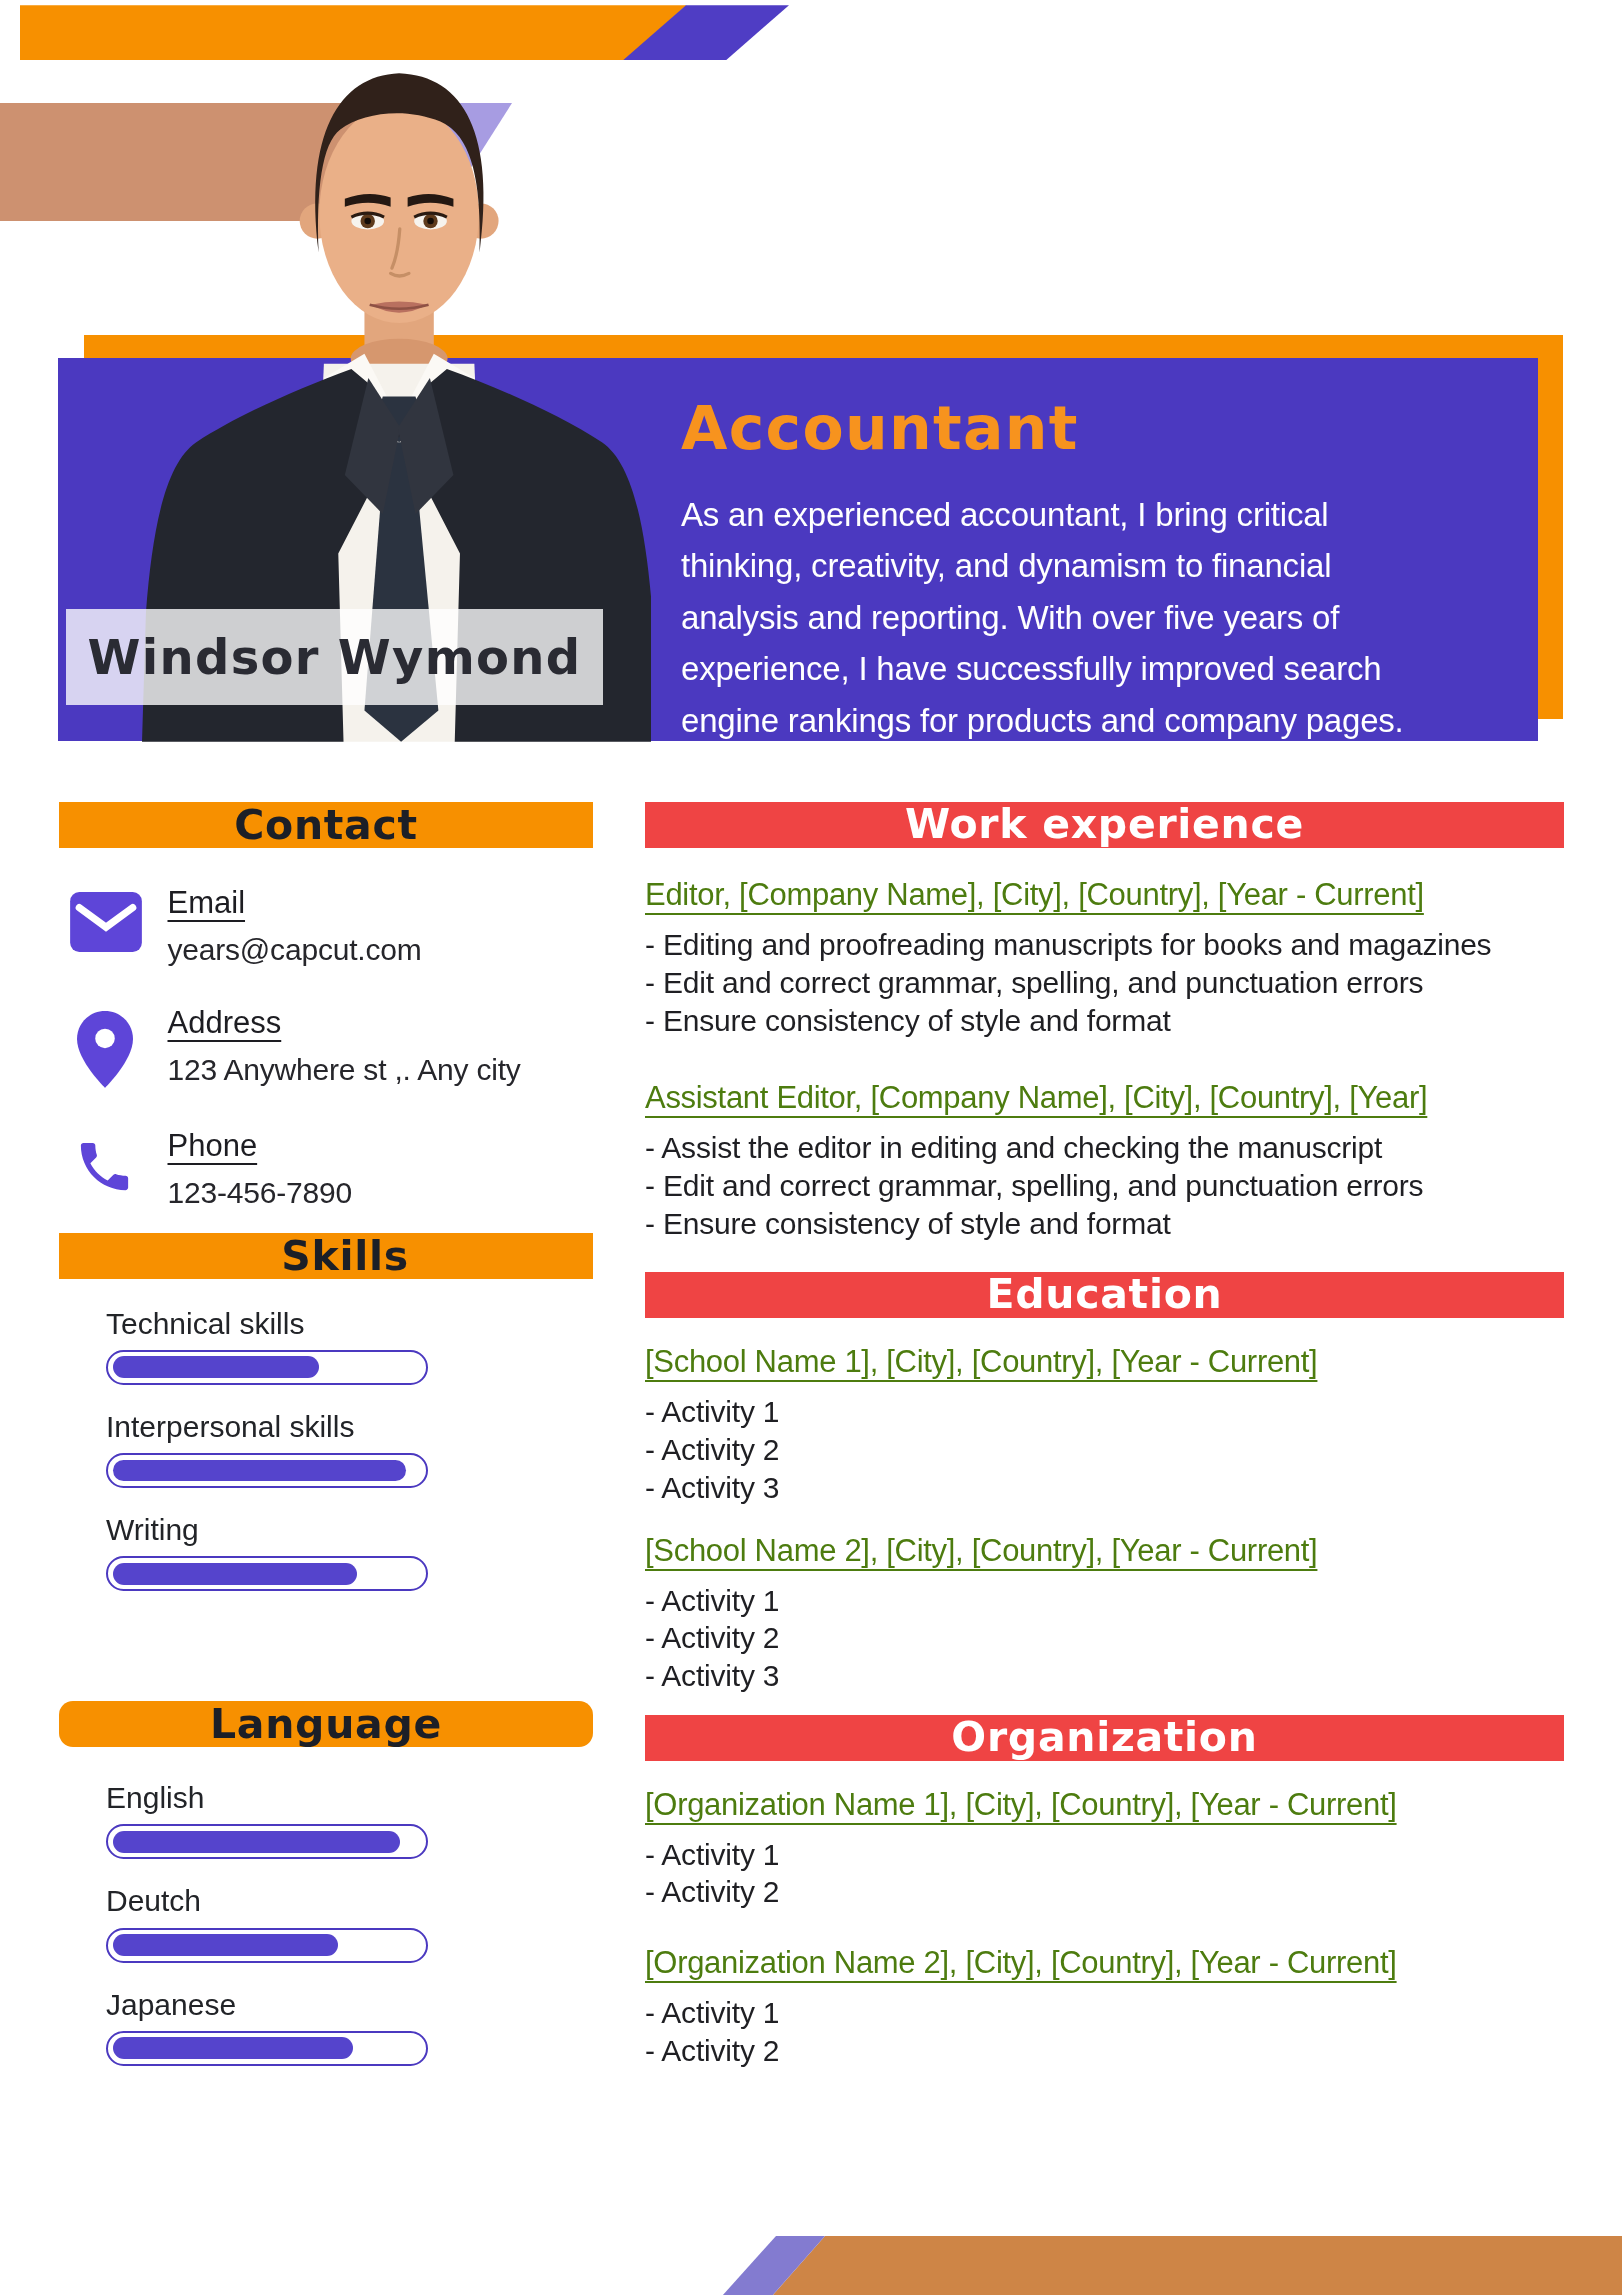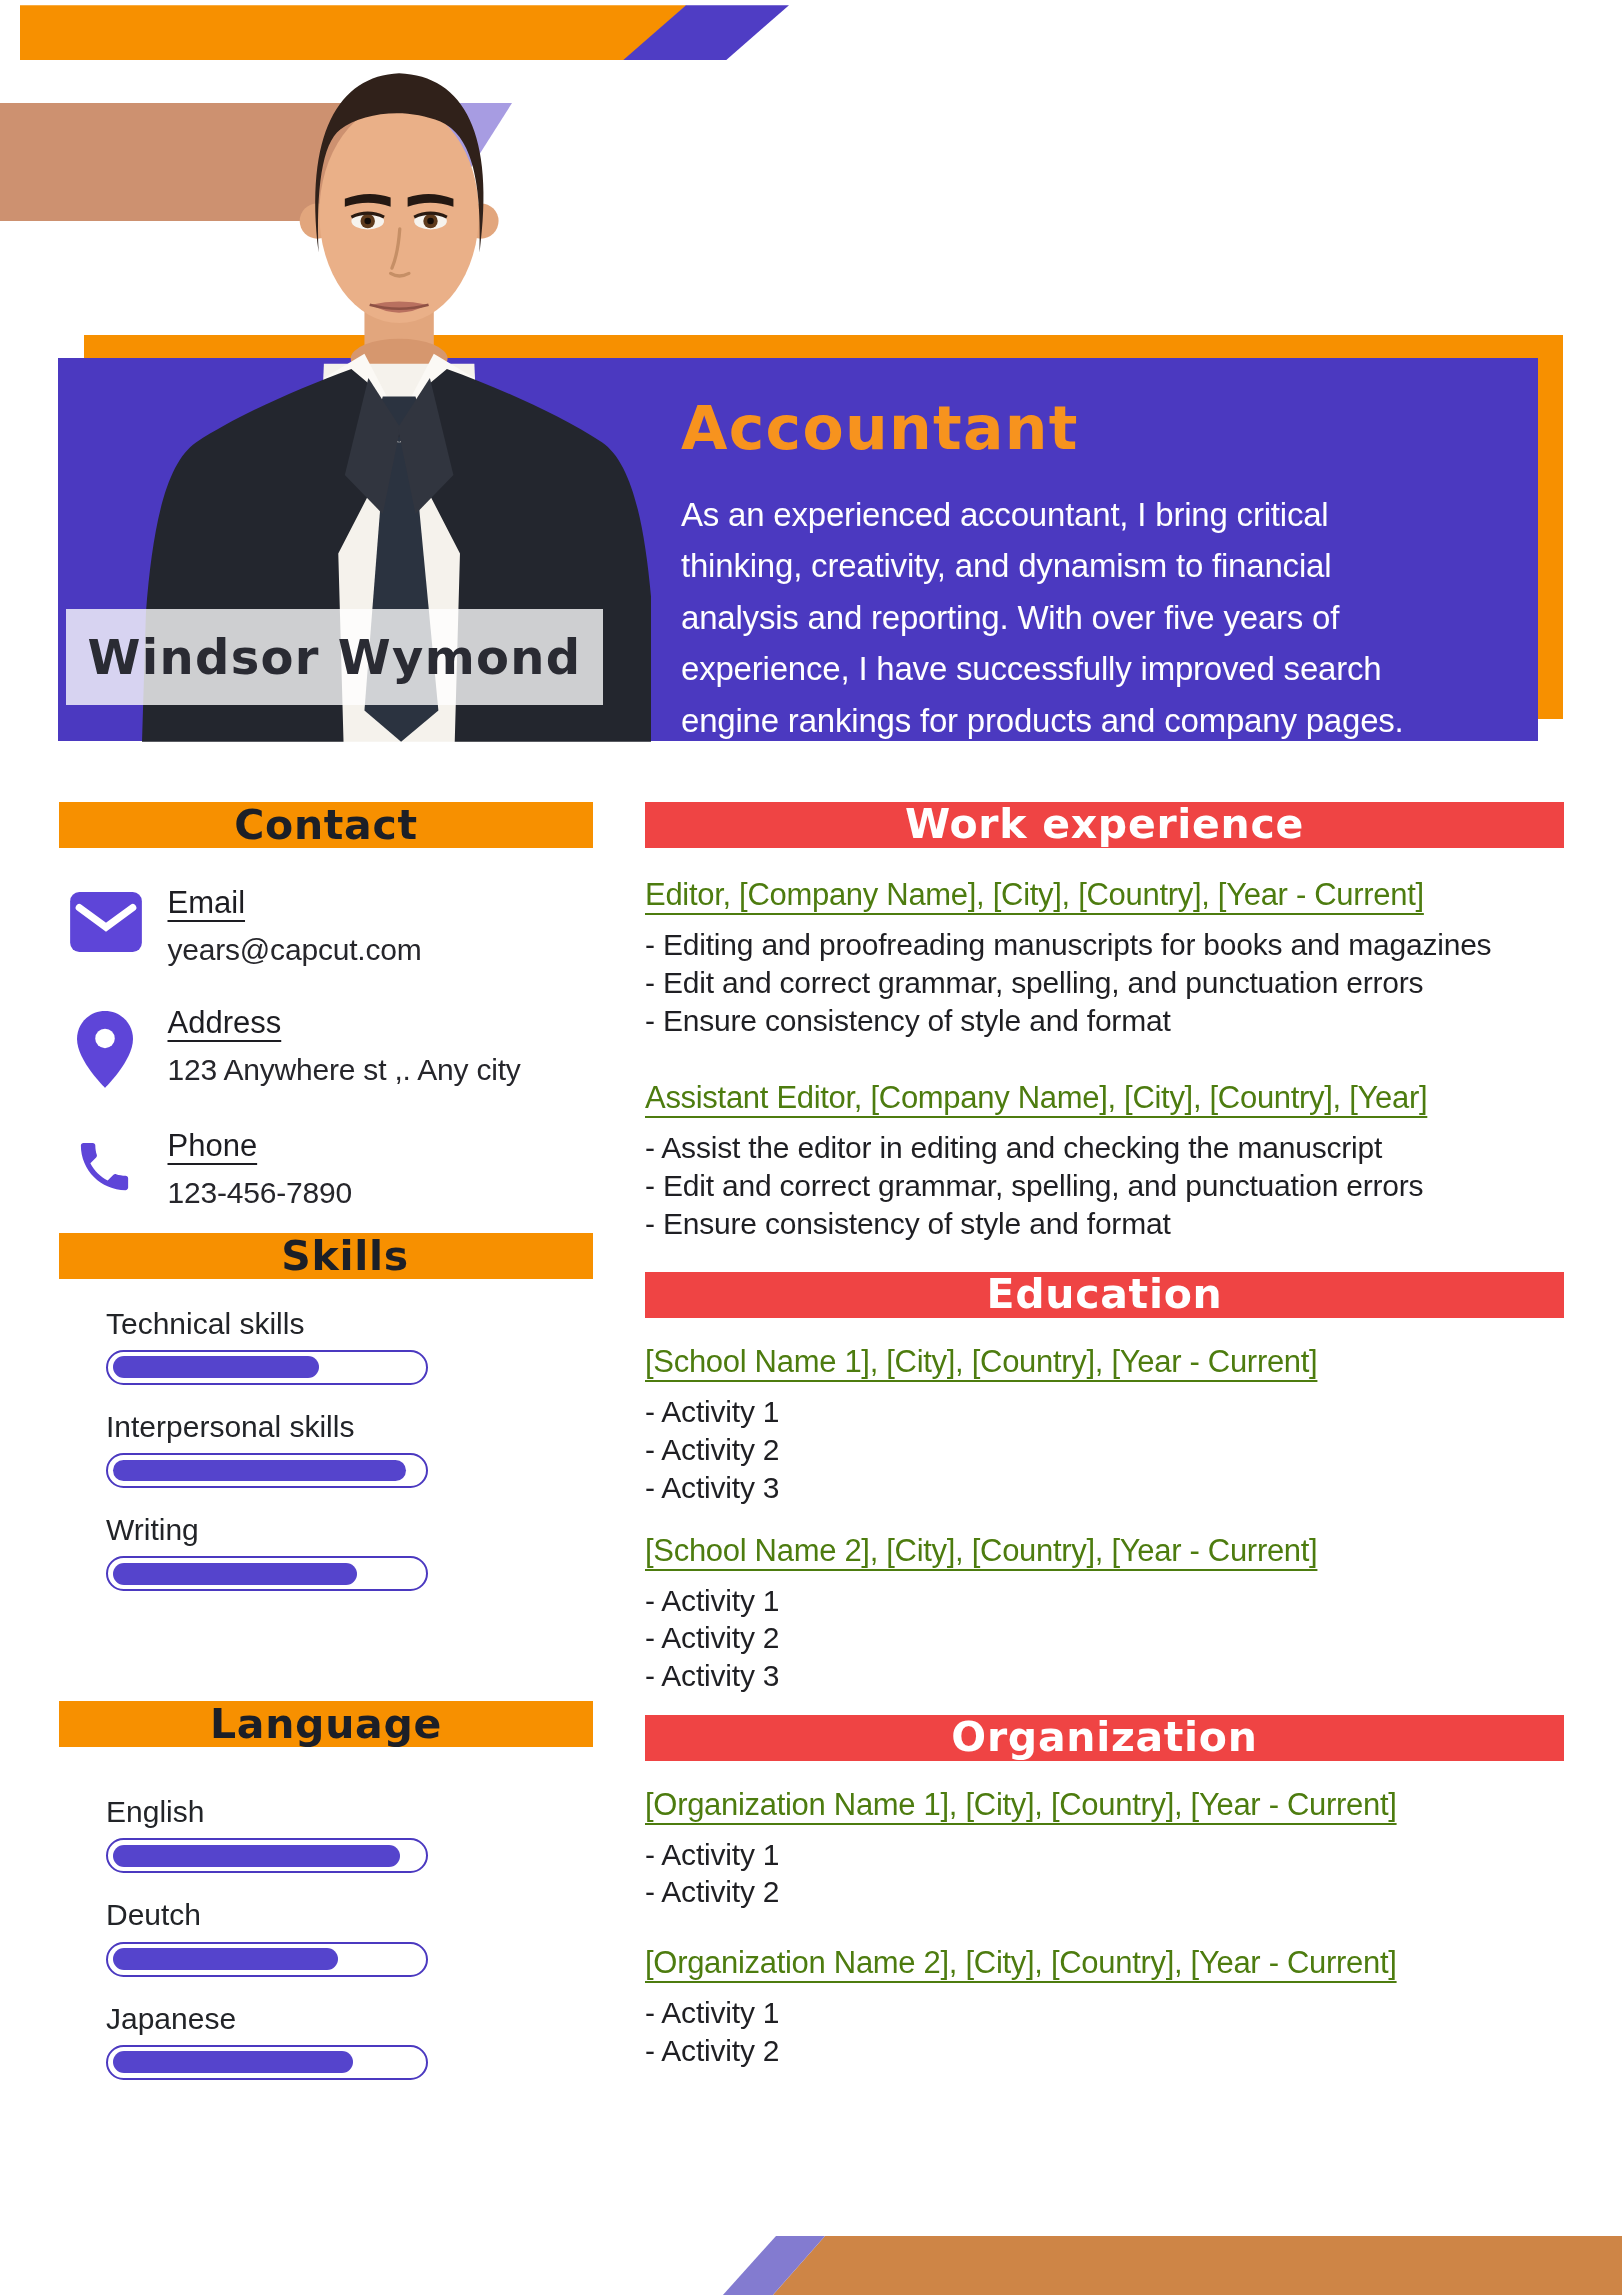--- a/index.html
+++ b/index.html
@@ -55,22 +55,22 @@
   
   .meter-block{margin-top:0;}
   .skill-item{margin-left:47px;}
   .skill-label{font-size:30px;color:#222428;}
   .track{margin-top:9.2px;width:322px;height:35px;border:2.6px solid #4B39C0;border-radius:19.6px;
       background:#fff;box-sizing:border-box;padding:4.6px;}
   .fill{height:100%;background:#5544CC;border-radius:13px;}
   .first-skill{margin-top:27.5px;}
   .skill-item + .skill-item{margin-top:25px;}
   #skills-bar{margin-top:23px;padding-left:38px;}
-  #language-bar{margin-top:110px;}
-  .lang-first{margin-top:48px;}
+  #language-bar{margin-top:110px;border-radius:14px;}
+  .lang-first{margin-top:34px;}
 
   
   .entry-heading{font-size:31px;color:#4d7c0f;letter-spacing:-0.3px;
       text-decoration:underline;text-decoration-thickness:2px;text-underline-offset:7.9px;}
   .bullets{font-size:30px;line-height:1.26;color:#1f1f23;letter-spacing:-0.2px;margin-top:13px;}
   .mt-head1{margin-top:29px;}
   .mt-head2{margin-top:41px;}
   #edu-bar{margin-top:29.4px;}
   .mt-school1{margin-top:26px;}
   .mt-school2{margin-top:26px;}

